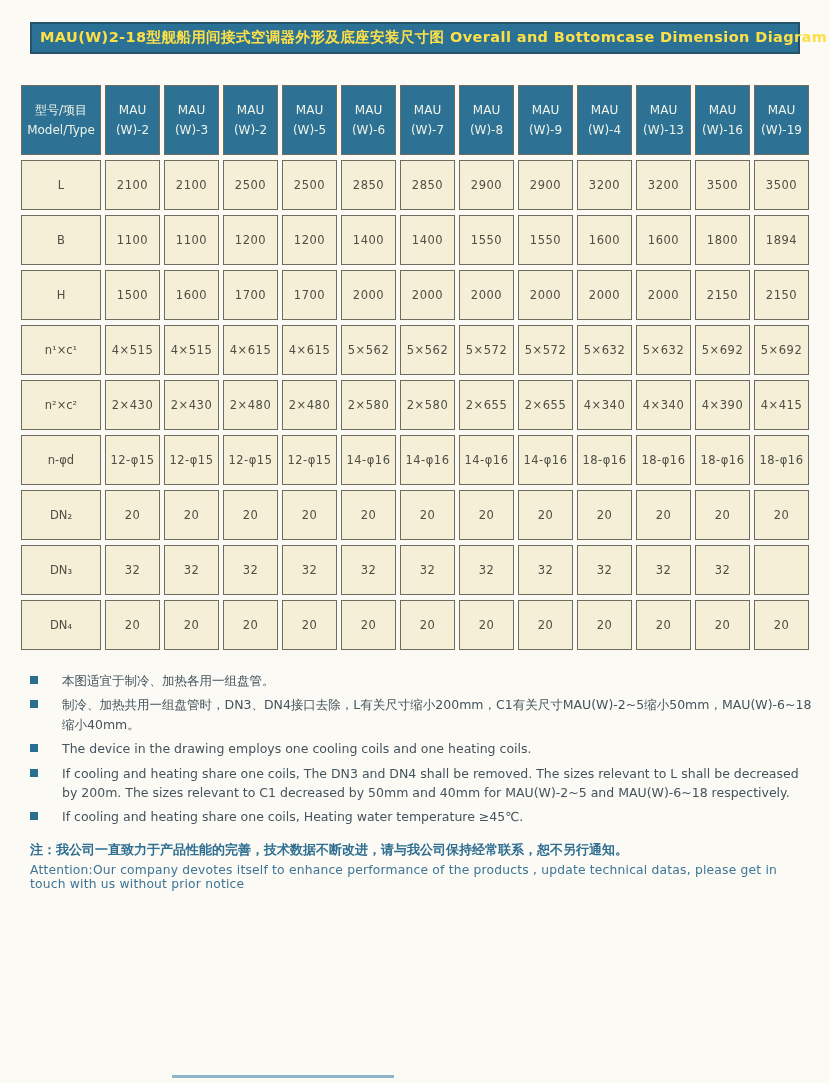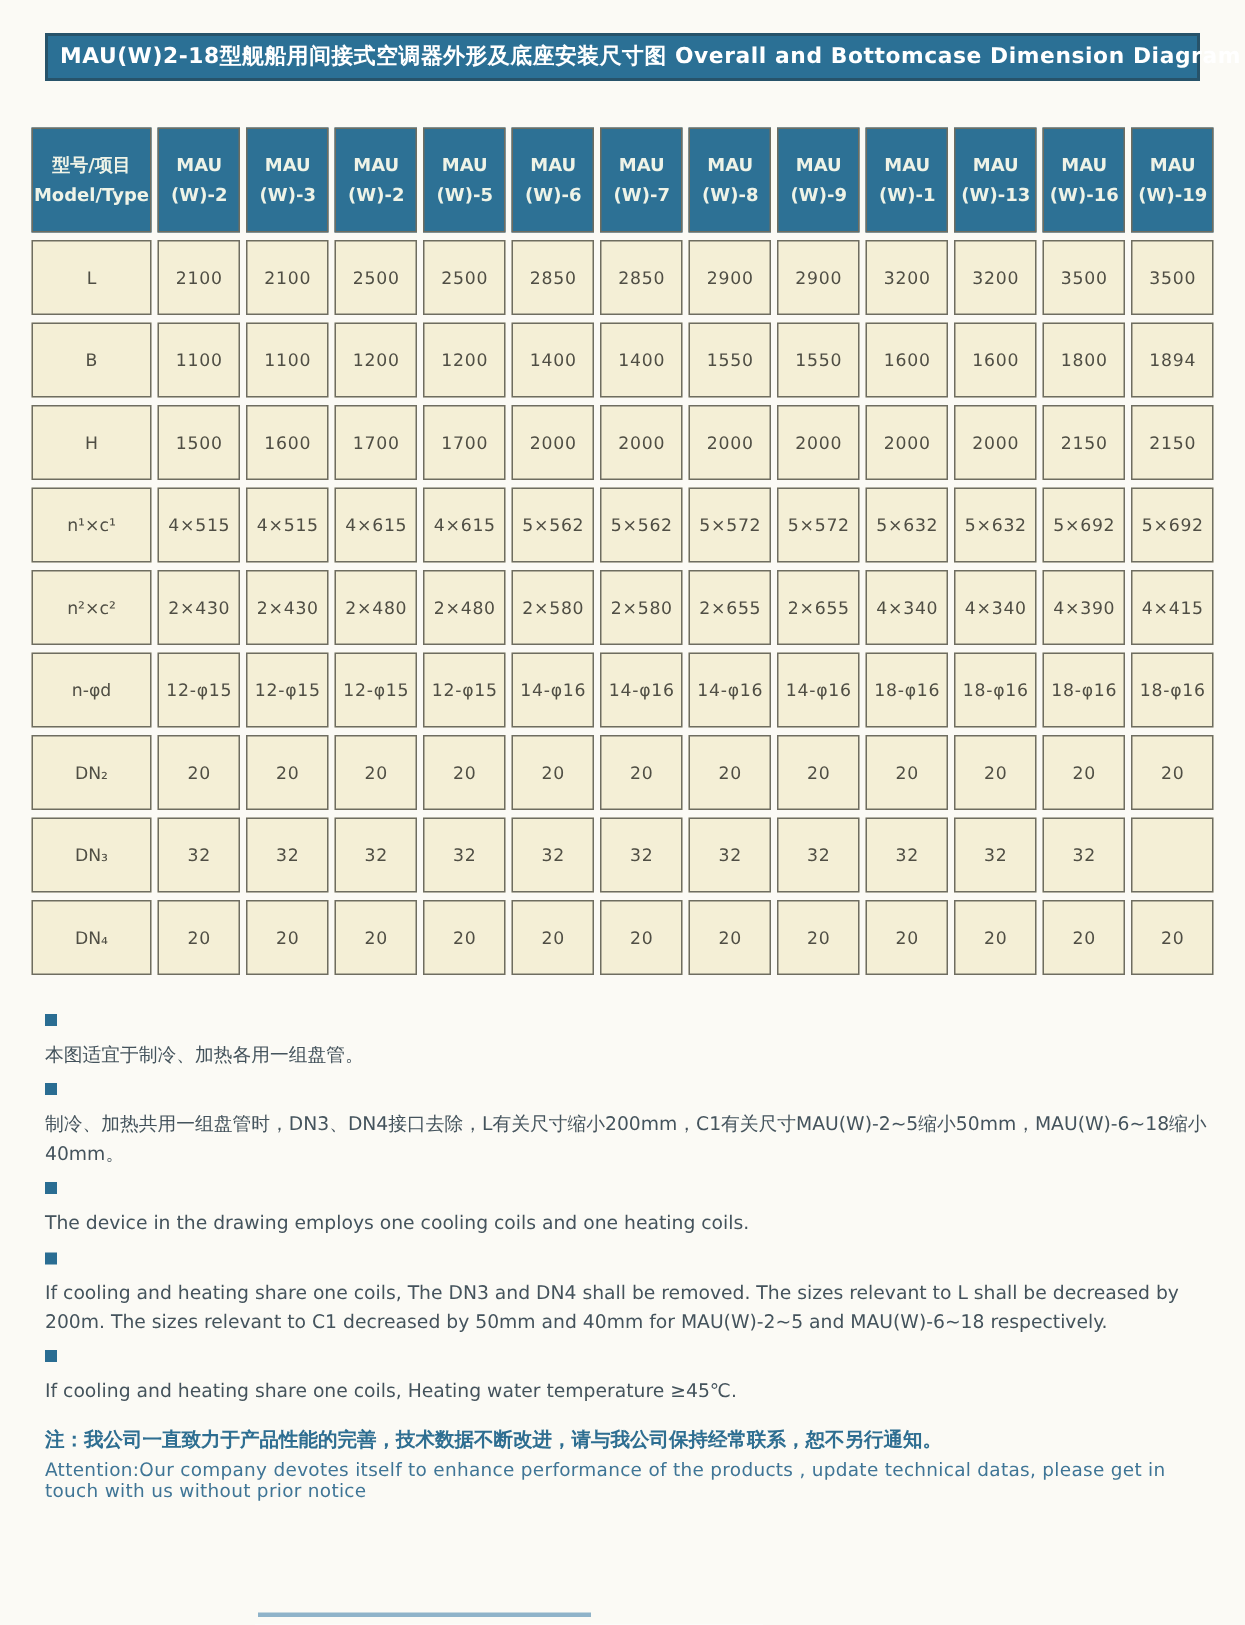--- a/index.html
+++ b/index.html
@@ -7,21 +7,21 @@
     position:relative;
     width:830px; height:1083px;
     background:#fbfaf5;
     font-family:"DejaVu Sans", sans-serif;
     overflow:hidden;
   }
   .title-bar {
     margin:22px 30px 0 30px;
     background:#2b7095;
     border:2px solid #27536a;
-    color:#ffffff;
+    color:#fde047;
     font-size:14.5px;
     font-weight:bold;
     padding:4px 8px 5px 8px;
     letter-spacing:0.4px;
     white-space:nowrap;
   }
   .spec-table {
     margin:26px auto 0 auto;
     border-collapse:separate;
     border-spacing:4px 5px;
@@ -29,21 +29,21 @@
   }
   .spec-table th, .spec-table td {
     border:1px solid #6e6d60;
     box-sizing:border-box;
     text-align:center;
     vertical-align:middle;
   }
   .spec-table thead th {
     background:#2d7195;
     color:#eef3e7;
-    font-weight:bold;
+    font-weight:normal;
     font-size:12px;
     width:55px;
     height:70px;
     line-height:1.7;
   }
   .spec-table thead th.corner { width:80px; }
   .spec-table tbody th.rowlabel {
     background:#f4efd6;
     font-weight:normal;
     font-size:11.5px;
@@ -59,26 +59,25 @@
     letter-spacing:0.5px;
   }
   .notes {
     list-style:none;
     margin:16px 0 0 0;
     padding:0 16px 0 30px;
   }
   .notes li {
     display:flex;
     align-items:flex-start;
-    gap:9px;
+    gap:24px;
     margin-bottom:5px;
     font-size:12.5px;
     line-height:1.55;
     color:#44535c;
-    flex-direction:column;
   }
   .bullet {
     flex:0 0 auto;
     width:8px; height:8px;
     background:#2a6d92;
     margin-top:5px;
   }
   .footer { margin:14px 30px 0 30px; }
   .footer-zh {
     font-size:13px;
@@ -141,21 +140,21 @@
           <th>
             <div>MAU</div>
             <div>(W)-8</div>
           </th>
           <th>
             <div>MAU</div>
             <div>(W)-9</div>
           </th>
           <th>
             <div>MAU</div>
-            <div>(W)-1</div>
+            <div>(W)-4</div>
           </th>
           <th>
             <div>MAU</div>
             <div>(W)-13</div>
           </th>
           <th>
             <div>MAU</div>
             <div>(W)-16</div>
           </th>
           <th>

